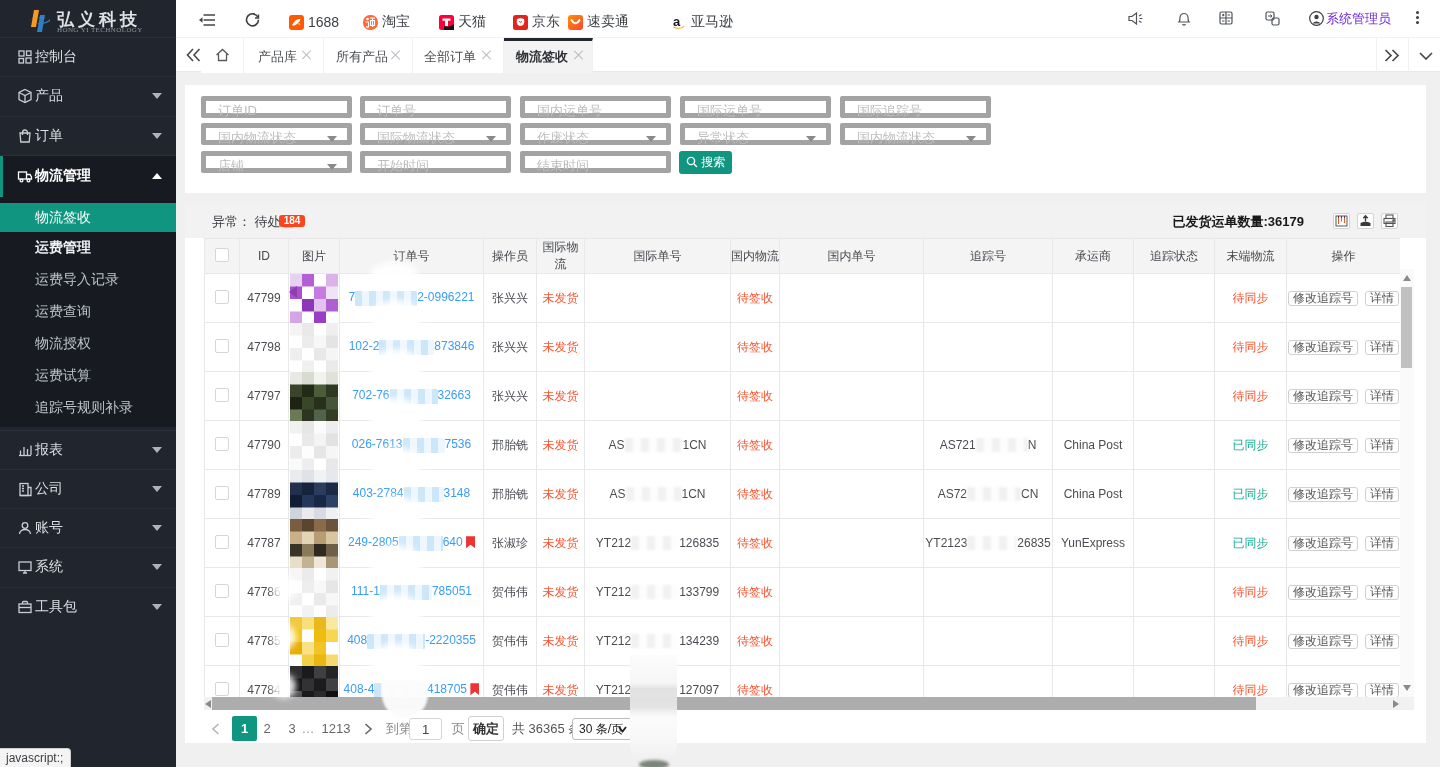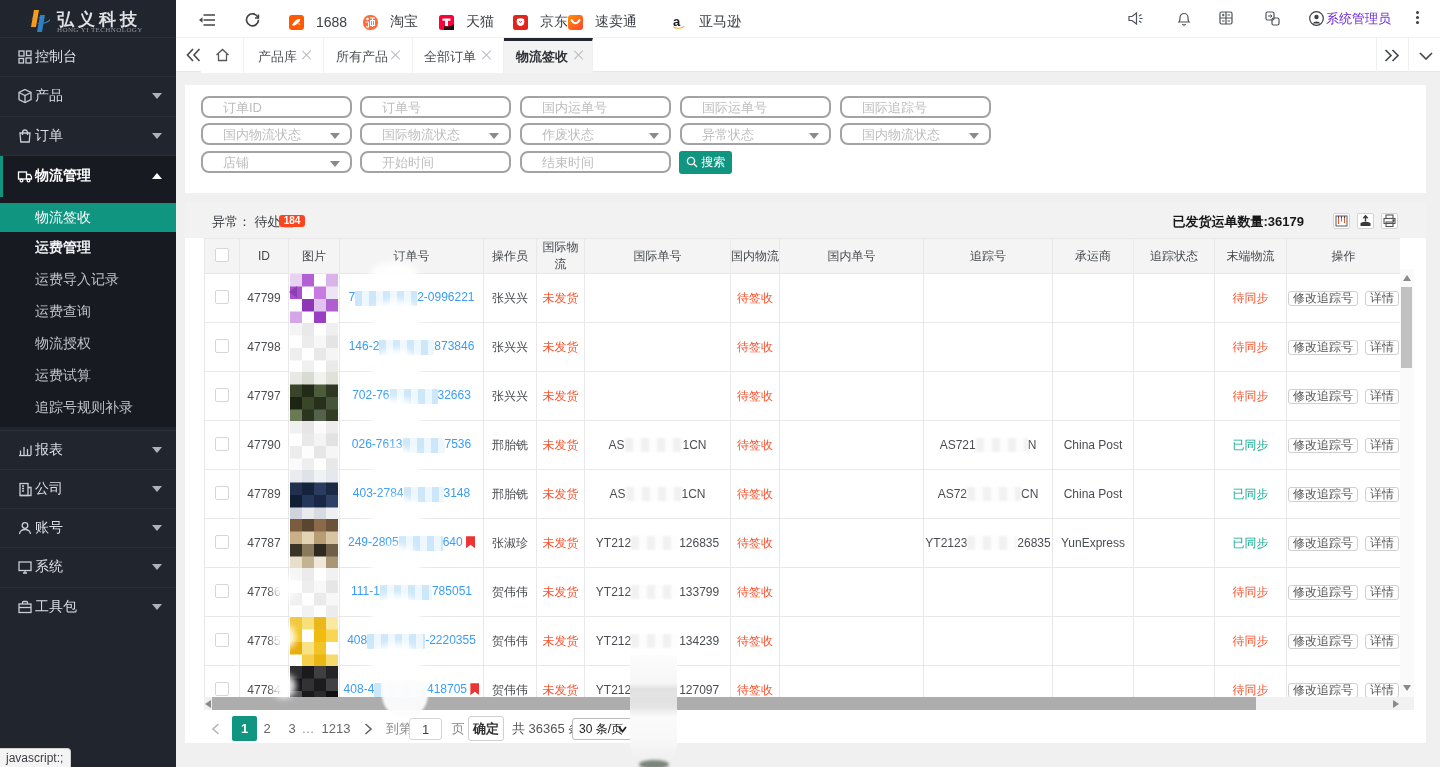--- a/index.html
+++ b/index.html
@@ -14,30 +14,30 @@
 .cdn{border-top:6px solid #aeb3bb;transform:translateY(-3px)}
 .cup{border-bottom:6px solid #fff;transform:translateY(-3px)}
 #subwrap{position:absolute;left:0;top:155px;width:176px;height:272px;background:#171a21}
 .smi{position:absolute;left:0;width:176px;height:32px;color:#bfc4cc;font-size:14px}
 .smi span{position:absolute;left:35px;top:50%;transform:translateY(-50%)}
 .smi.act{background:#0f9580;color:#fff}
 
 #top{position:absolute;left:176px;top:0;width:1264px;height:37px;background:#fff;z-index:20}
 #tabs{position:absolute;left:176px;top:37px;width:1264px;height:35px;background:#fff;border-top:1px solid #f2f2f2;border-bottom:1px solid #e8e8e8;z-index:20}
 .tbtxt{font-size:14px;color:#6d28d9;position:absolute;top:10px}
-.mkt{position:absolute;top:15px;height:14px;display:flex;align-items:center;gap:12px;font-size:14px;color:#3c3f43}
+.mkt{position:absolute;top:15px;height:14px;display:flex;align-items:center;gap:4px;font-size:14px;color:#3c3f43}
 .tab{position:absolute;top:0;height:35px;border-right:1px solid #eef0f1;background:#fff}
 .tab .t{position:absolute;top:10px;font-size:13px;color:#4a4d52}
 .tab .x{position:absolute;top:12px;width:9px;height:9px}
 .x::before,.x::after{content:"";position:absolute;left:4px;top:-1px;width:1.4px;height:12px;background:#b9bcc2}
 .x::before{transform:rotate(45deg)}.x::after{transform:rotate(-45deg)}
 
 #content{position:absolute;left:176px;top:72px;width:1264px;height:695px;background:#f0f0f0}
 #card1{position:absolute;left:9px;top:13px;width:1241px;height:108px;background:#fff}
-.inp{position:absolute;width:151px;height:22px;border:2px solid #a3a3a3;border-radius:8px;background:#fff;font-size:13px;color:#bdbdbd;line-height:20px;padding-left:20px}
+.inp{position:absolute;width:151px;height:22px;border:5px solid #a3a3a3;border-radius:2px;background:#fff;font-size:13px;color:#bdbdbd;line-height:20px;padding-left:12px}
 .sel::after{content:"";position:absolute;right:10px;top:8px;border-left:5px solid transparent;border-right:5px solid transparent;border-top:6px solid #8a8a8a}
 #card2{position:absolute;left:9px;top:131px;width:1241px;height:540px;background:#fff}
 #stripe{position:absolute;left:0;top:0;width:1241px;height:35px;background:#f2f2f2}
 .badge{position:absolute;left:94px;top:12px;width:26px;height:12px;background:#fb451d;border-radius:3px;color:#fff;font-size:10px;font-weight:bold;text-align:center;line-height:12px}
 .tolbtn{position:absolute;top:10px;width:17px;height:16px;border:1px solid #d4d4d4;border-radius:2px;background:#fff}
 
 #twrap{position:absolute;left:19px;top:35px;width:1196px;height:459px;overflow:hidden}
 table{border-collapse:collapse;table-layout:fixed;width:1196px;font-size:12px;color:#555}
 th{background:#f4f4f5;font-weight:normal;color:#45484d;height:31px;border:1px solid #e8e8e8;font-size:12px}
 td{height:49px;border:1px solid #e8e8e8;text-align:center;background:#fff}
@@ -435,21 +435,21 @@
                     <rect x="11.5" y="24.0" width="12.0" height="12.5" fill="#ffffff"></rect>
                     <rect x="23.0" y="24.0" width="12.0" height="12.5" fill="#e8e8e8"></rect>
                     <rect x="34.5" y="24.0" width="12.0" height="12.5" fill="#f5f5f5"></rect>
                     <rect x="0.0" y="36.0" width="12.0" height="12.5" fill="#ffffff"></rect>
                     <rect x="11.5" y="36.0" width="12.0" height="12.5" fill="#f0f0f0"></rect>
                     <rect x="23.0" y="36.0" width="12.0" height="12.5" fill="#ffffff"></rect>
                     <rect x="34.5" y="36.0" width="12.0" height="12.5" fill="#eaeaea"></rect>
                   </svg>
                 </div>
               </td>
-              <td><span class="lnk">146-2</span><span class="cen" style="width:55px"></span><span class="lnk">873846</span></td>
+              <td><span class="lnk">102-2</span><span class="cen" style="width:55px"></span><span class="lnk">873846</span></td>
               <td style="color:#4a4d52">张兴兴</td>
               <td class="red">未发货</td>
               <td></td>
               <td class="red">待签收</td>
               <td></td>
               <td></td>
               <td style="color:#4a4d52"></td>
               <td></td>
               <td class="red">待同步</td>
               <td><span class="obtn">修改追踪号</span><span class="obtn" style="margin-left:7px">详情</span></td>

